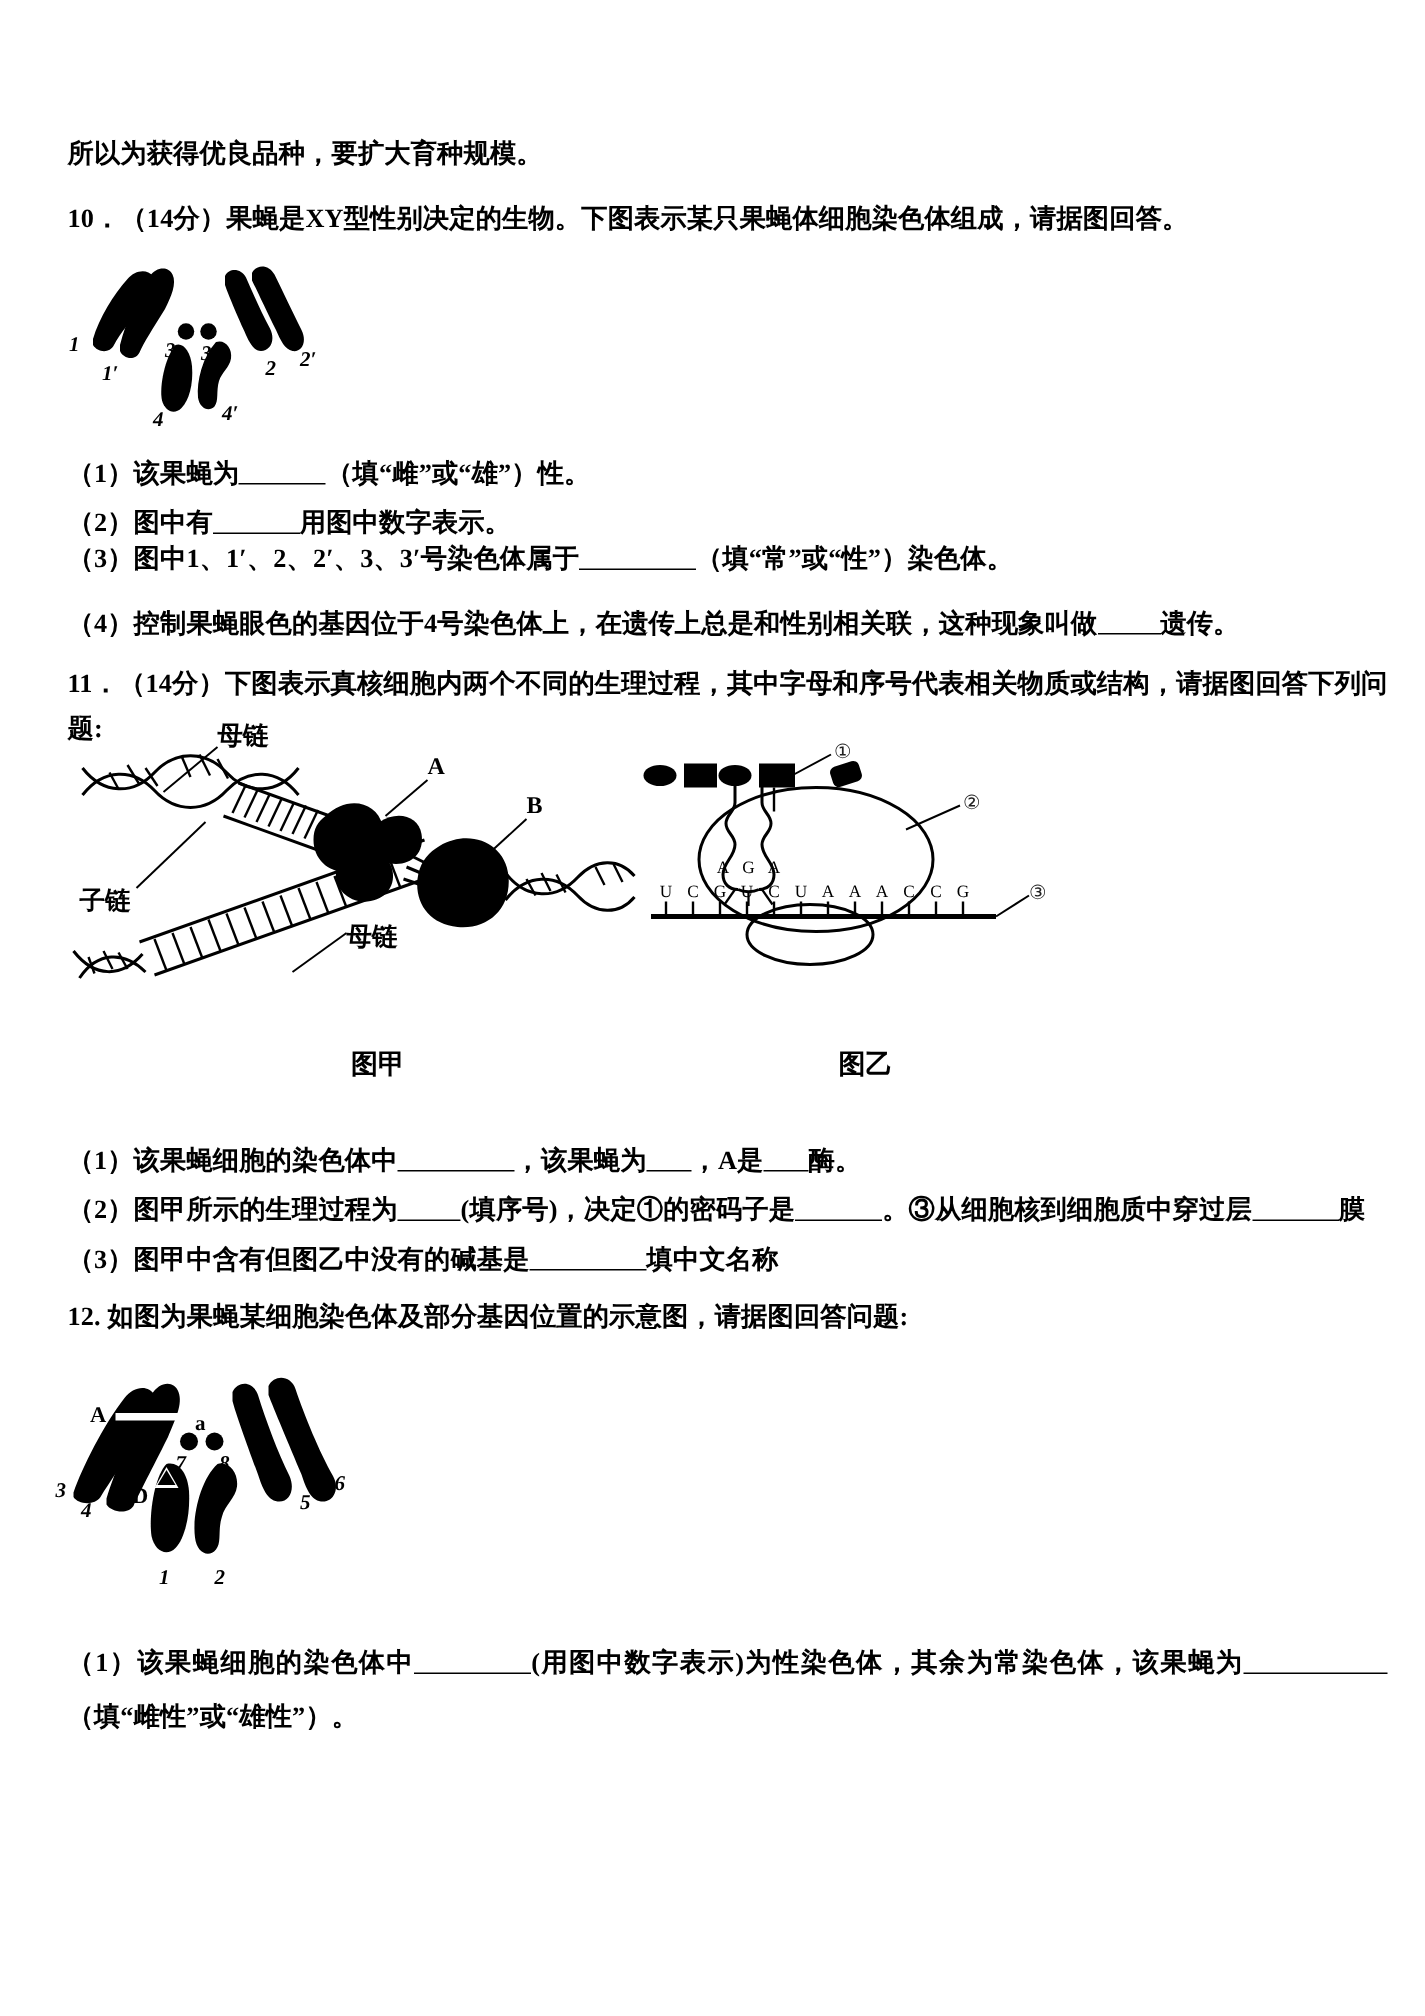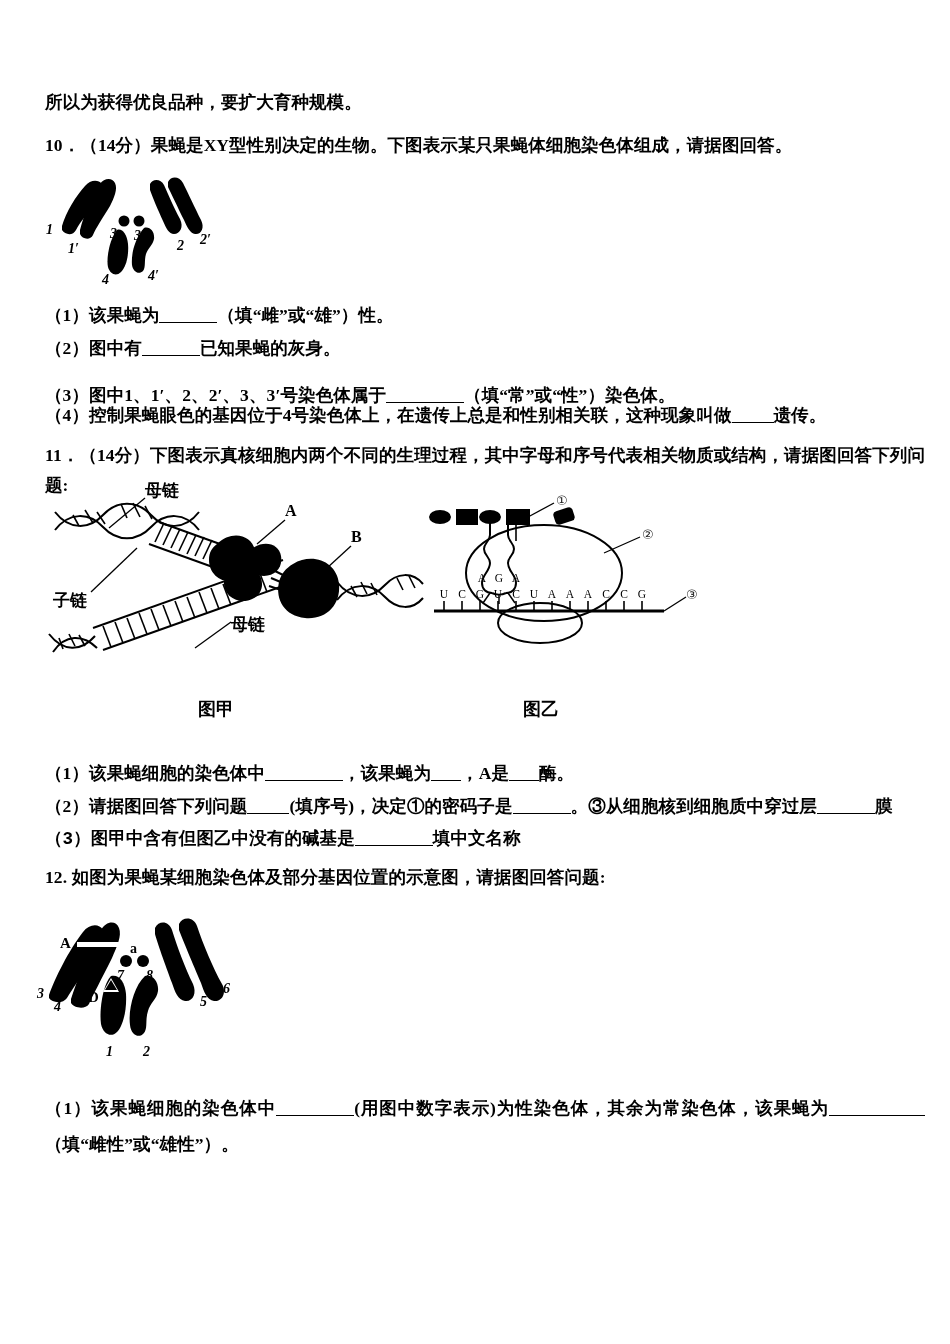--- a/index.html
+++ b/index.html
@@ -53,20 +53,21 @@
   .b-xxl { width: 122px; }
 
   
   .fig { position: absolute; }
 
   .cap {
     position: absolute;
     font-size: 18px;
     font-weight: 600;
     font-family: "Liberation Serif", serif;
+    margin-left: 36px;
   }
 </style>
 </head>
 <body>
 
 <div class="page">
 
   <div class="para" style="top:87px;">
     <span>所以为获得优良品种，要扩大育种规模。</span>
   </div>
@@ -106,24 +107,24 @@
         <text x="108" y="112">4′</text>
       </g>
     </svg>
   </div>
 
   <div class="para" style="top:300px;">
     <span>（1）</span><span>该果蝇为</span><span class="blank b-md"></span><span>（填“雌”或“雄”）性。</span>
   </div>
 
   <div class="para" style="top:333px;">
-    <span>（2）</span><span>图中有</span><span class="blank b-md"></span><span>已知果蝇的灰身。</span>
-  </div>
-
-  <div class="para" style="top:380px;">
+    <span>（2）</span><span>图中有</span><span class="blank b-md"></span><span>用图中数字表示。</span>
+  </div>
+
+  <div class="para" style="top:357px;">
     <span>（3）</span><span>图中1、1′、2、2′、3、3′号染色体属于</span><span class="blank b-lg"></span><span>（填“常”或“性”）染色体。</span>
   </div>
 
   <div class="para" style="top:400px;">
     <span>（4）</span><span>控制果蝇眼色的基因位于4号染色体上，在遗传上总是和性别相关联，这种现象叫做</span><span class="blank b-sm"></span><span>遗传。</span>
   </div>
 
   <div class="para" style="top:440px; width:880px;">
     <span class="qnum">11．</span><span>（14分）</span><span>下图表示真核细胞内两个不同的生理过程，其中字母和序号代表相关物质或结构，请据图回答下列问题:</span>
   </div>
@@ -320,24 +321,24 @@
 
   <div class="cap" style="left:523px; top:697px;">
     <span>图乙</span>
   </div>
 
   <div class="para" style="top:758px;">
     <span>（1）</span><span>该果蝇细胞的染色体中</span><span class="blank b-lg"></span><span>，该果蝇为</span><span class="blank b-xs"></span><span>，A是</span><span class="blank b-xs"></span><span>酶。</span>
   </div>
 
   <div class="para" style="top:791px; width:880px;">
-    <span>（2）</span><span>请据图回答下列问题</span><span class="blank b-sm"></span><span>(填序号)，决定①的密码子是</span><span class="blank b-md"></span><span>。③从细胞核到细胞质中穿过层</span><span class="blank b-md"></span><span>膜</span>
-  </div>
-
-  <div class="para" style="top:824px;font-family:Liberation Mono, monospace;">
+    <span>（2）</span><span>图甲所示的生理过程为</span><span class="blank b-sm"></span><span>(填序号)，决定①的密码子是</span><span class="blank b-md"></span><span>。③从细胞核到细胞质中穿过层</span><span class="blank b-md"></span><span>膜</span>
+  </div>
+
+  <div class="para" style="top:824px;">
     <span>（3）</span><span>图甲中含有但图乙中没有的碱基是</span><span class="blank b-lg"></span><span>填中文名称</span>
   </div>
 
   <div class="para" style="top:862px;">
     <span class="qnum">12.</span>&nbsp;<span>如图为果蝇某细胞染色体及部分基因位置的示意图，请据图回答问题:</span>
   </div>
 
   <div class="fig" style="left:33px; top:898px; width:240px; height:175px;">
     <svg width="240" height="175" viewBox="0 0 240 175">
       <g fill="#000">

